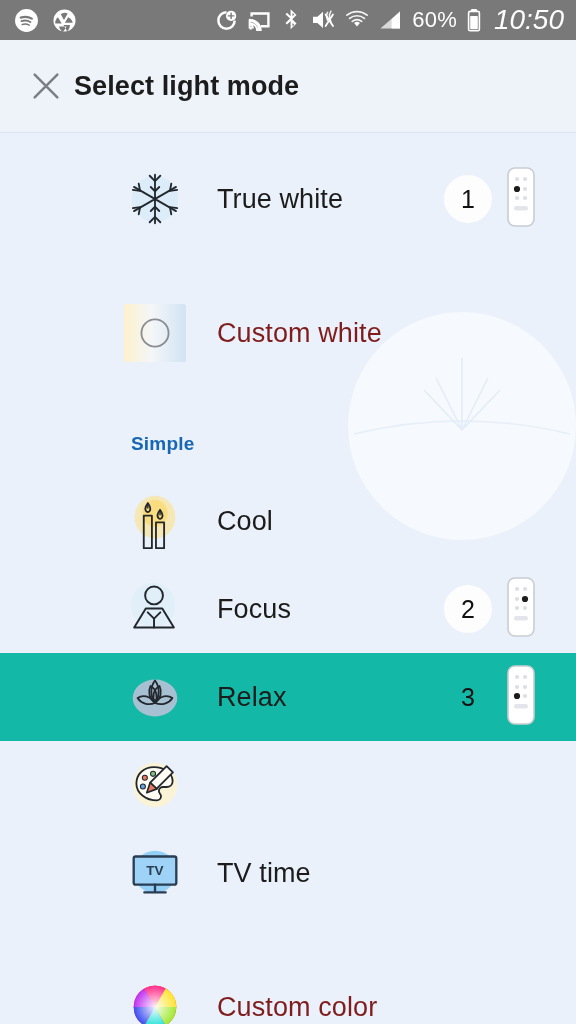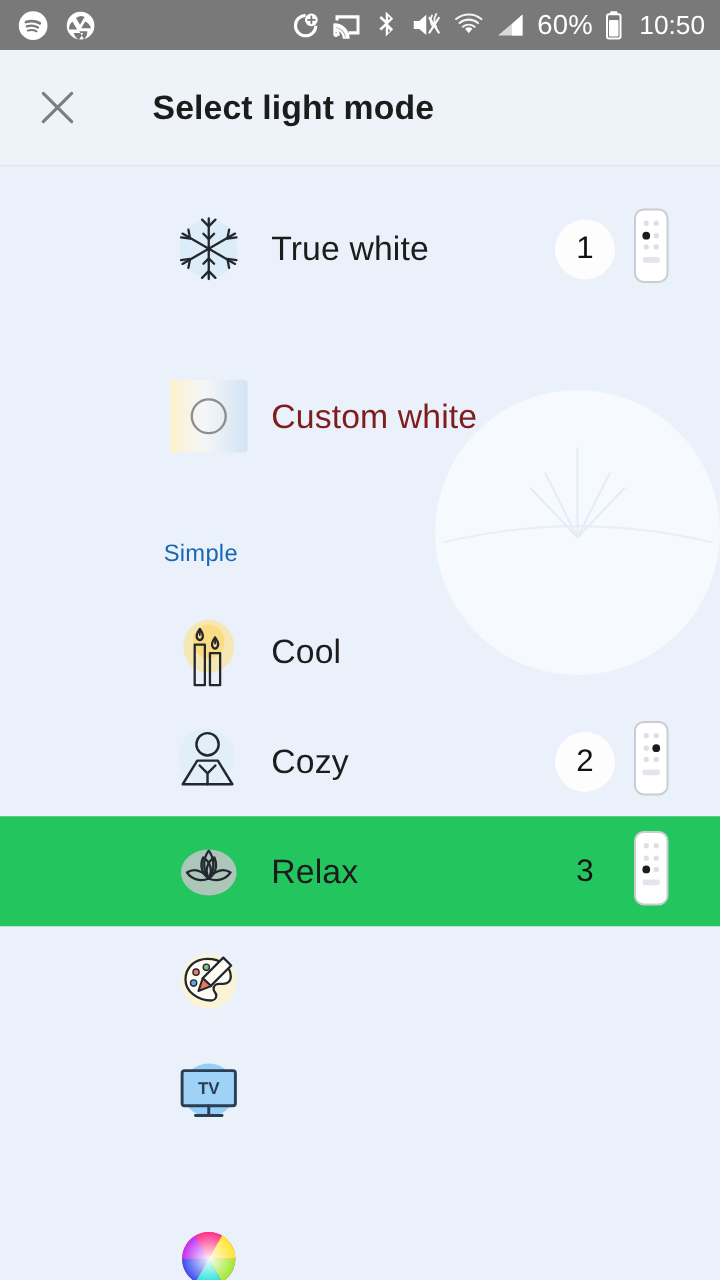--- a/index.html
+++ b/index.html
@@ -18,38 +18,38 @@
     background: #797979;
     display: flex; align-items: center;
     padding: 0 12px 0 14px;
     color: #ffffff;
     justify-content: center;
   }
   .sb-left { display: flex; align-items: center; gap: 13px; }
   .sb-right { margin-left: auto; display: flex; align-items: center; gap: 10px; }
   .sb-icon { display: flex; align-items: center; justify-content: center; }
   .sb-text { font-size: 22px; letter-spacing: .2px; line-height: 1; font-weight: 400; }
-  .sb-clock { font-size: 21px; line-height: 1; margin-left: 3px; }
+  .sb-clock { font-size: 28px; line-height: 1; margin-left: 3px; font-style: italic; }
 
   
   .header {
     position: relative; z-index: 6;
     height: 93px; width: 100%;
     background: #eef3fa;
     display: flex; align-items: center;
     border-bottom: 1px solid #dce5ef;
   }
   .close-btn {
     width: 56px; height: 56px; margin-left: 18px;
     display: flex; align-items: center; justify-content: center;
     cursor: pointer; flex: none;
   }
   .page-title {
     font-size: 27px; font-weight: 700; color: #1c1c1c;
-    margin-left: 48px; letter-spacing: .1px;
+    letter-spacing: .1px;
   }
 
   
   .watermark {
     position: absolute;
     left: 348px; top: 312px;
     width: 228px; height: 228px;
     border-radius: 50%;
     background: #f6f9fd;
     z-index: 1; pointer-events: none;
@@ -58,23 +58,23 @@
 
   
   .list { position: relative; z-index: 3; }
   .row {
     position: relative;
     display: flex; align-items: center;
     height: 88px;
     padding-left: 131px;
     cursor: pointer;
   }
-  .row.highlight { background: #22c55e; }
+  .row.highlight { background: #14b8a6; }
   .row-icon {
-    position: absolute; left: 135px; top: 50%;
+    position: absolute; left: 123px; top: 50%;
     transform: translateY(-50%);
     width: 64px; height: 64px;
     display: flex; align-items: center; justify-content: center;
   }
   .row-label {
     margin-left: 86px;
     font-size: 27px; color: #1c1c1c;
     letter-spacing: .1px; white-space: nowrap;
   }
   .row-label.link { color: #7f1d1d; }
@@ -87,21 +87,21 @@
     width: 48px; height: 48px; border-radius: 50%;
     display: flex; align-items: center; justify-content: center;
     font-size: 25px; color: #111;
     background: #fdfdfd;
   }
   .badge.plain { background: transparent; }
 
   .section-label {
     position: relative; z-index: 3;
     padding-left: 131px;
-    font-size: 19px; font-weight: 400;
+    font-size: 19px; font-weight: 700;
     color: #1767b5;
     letter-spacing: .2px;
   }
   .spacer-sm { height: 22px; }
   .spacer-md { height: 46px; }
   .spacer-lg { height: 56px; }
 </style>
 </head>
 <body>
 
@@ -273,21 +273,21 @@
       <span class="row-icon">
         <svg width="62" height="62" viewBox="0 0 64 64">
           <circle cx="30" cy="28" r="23" fill="#d5eef6" opacity=".45"></circle>
           <g stroke="#23282e" stroke-width="2" fill="none" stroke-linejoin="round" stroke-linecap="round">
             <circle cx="31" cy="18" r="9.2"></circle>
             <path d="M22.5 31.5h17l12 19.5H10.5Z"></path>
             <path d="M24.5 35.5 31 42l6.5-6.5M31 42v9"></path>
           </g>
         </svg>
       </span>
-      <span class="row-label">Cozy</span>
+      <span class="row-label">Focus</span>
       <span class="row-right">
         <span class="badge">2</span>
         <span>
           <svg width="30" height="62" viewBox="0 0 30 62">
             <rect x="2" y="2" width="26" height="58" rx="7" fill="#fff" stroke="#c9cdd2" stroke-width="1.6"></rect>
             <circle cx="11" cy="13" r="2.1" fill="#dcdfe3"></circle>
               <circle cx="19" cy="13" r="2.1" fill="#dcdfe3"></circle>
             <circle cx="11" cy="23" r="2.1" fill="#dcdfe3"></circle>
               <circle cx="19" cy="23" r="3.1" fill="#1c1c1c"></circle>
             <circle cx="11" cy="32" r="2.1" fill="#dcdfe3"></circle>
@@ -345,20 +345,21 @@
 
     <div class="row">
       <span class="row-icon">
         <svg width="62" height="62" viewBox="0 0 64 64">
           <circle cx="32" cy="31" r="22" fill="#6ec0f5" opacity=".7"></circle>
           <rect x="10" y="15" width="44" height="29" rx="2" fill="#9ed3f7" stroke="#2a3d52" stroke-width="2.4"></rect>
           <path d="M32 44v7M21 52h22" stroke="#2a3d52" stroke-width="2.4" stroke-linecap="round"></path>
           <text x="32" y="34.5" font-family="'Liberation Sans',sans-serif" font-size="14" font-weight="700" fill="#2a3d52" text-anchor="middle">TV</text>
         </svg>
       </span>
+      <span class="row-label">TV time</span>
     </div>
 
     <div class="spacer-md"></div>
 
     <div class="row">
       <span class="row-icon">
         <svg width="62" height="62" viewBox="0 0 64 64">
           <defs>
             <radialGradient id="cw" cx="0.5" cy="0.5" r="0.5">
               <stop offset="0" stop-color="#ffffff" stop-opacity=".92"></stop>
@@ -370,16 +371,17 @@
             <path d="M32 32 54 32A22 22 0 0 1 43 51.1Z" fill="#a0e830"></path>
             <path d="M32 32 43 51.1A22 22 0 0 1 21 51.1Z" fill="#19e0d8"></path>
             <path d="M32 32 21 51.1A22 22 0 0 1 10 32Z" fill="#3a4cf0"></path>
             <path d="M32 32 10 32A22 22 0 0 1 21 12.9Z" fill="#c02ff0"></path>
             <path d="M32 32 21 12.9A22 22 0 0 1 43 12.9Z" fill="#ff2f8a"></path>
             <path d="M32 32 43 12.9A22 22 0 0 1 54 32Z" fill="#ffe42f"></path>
             <circle cx="32" cy="32" r="22" fill="url(#cw)"></circle>
           </g>
         </svg>
       </span>
+      <span class="row-label link">Custom color</span>
     </div>
 
   </div>
 </div>
 
 </body></html>

